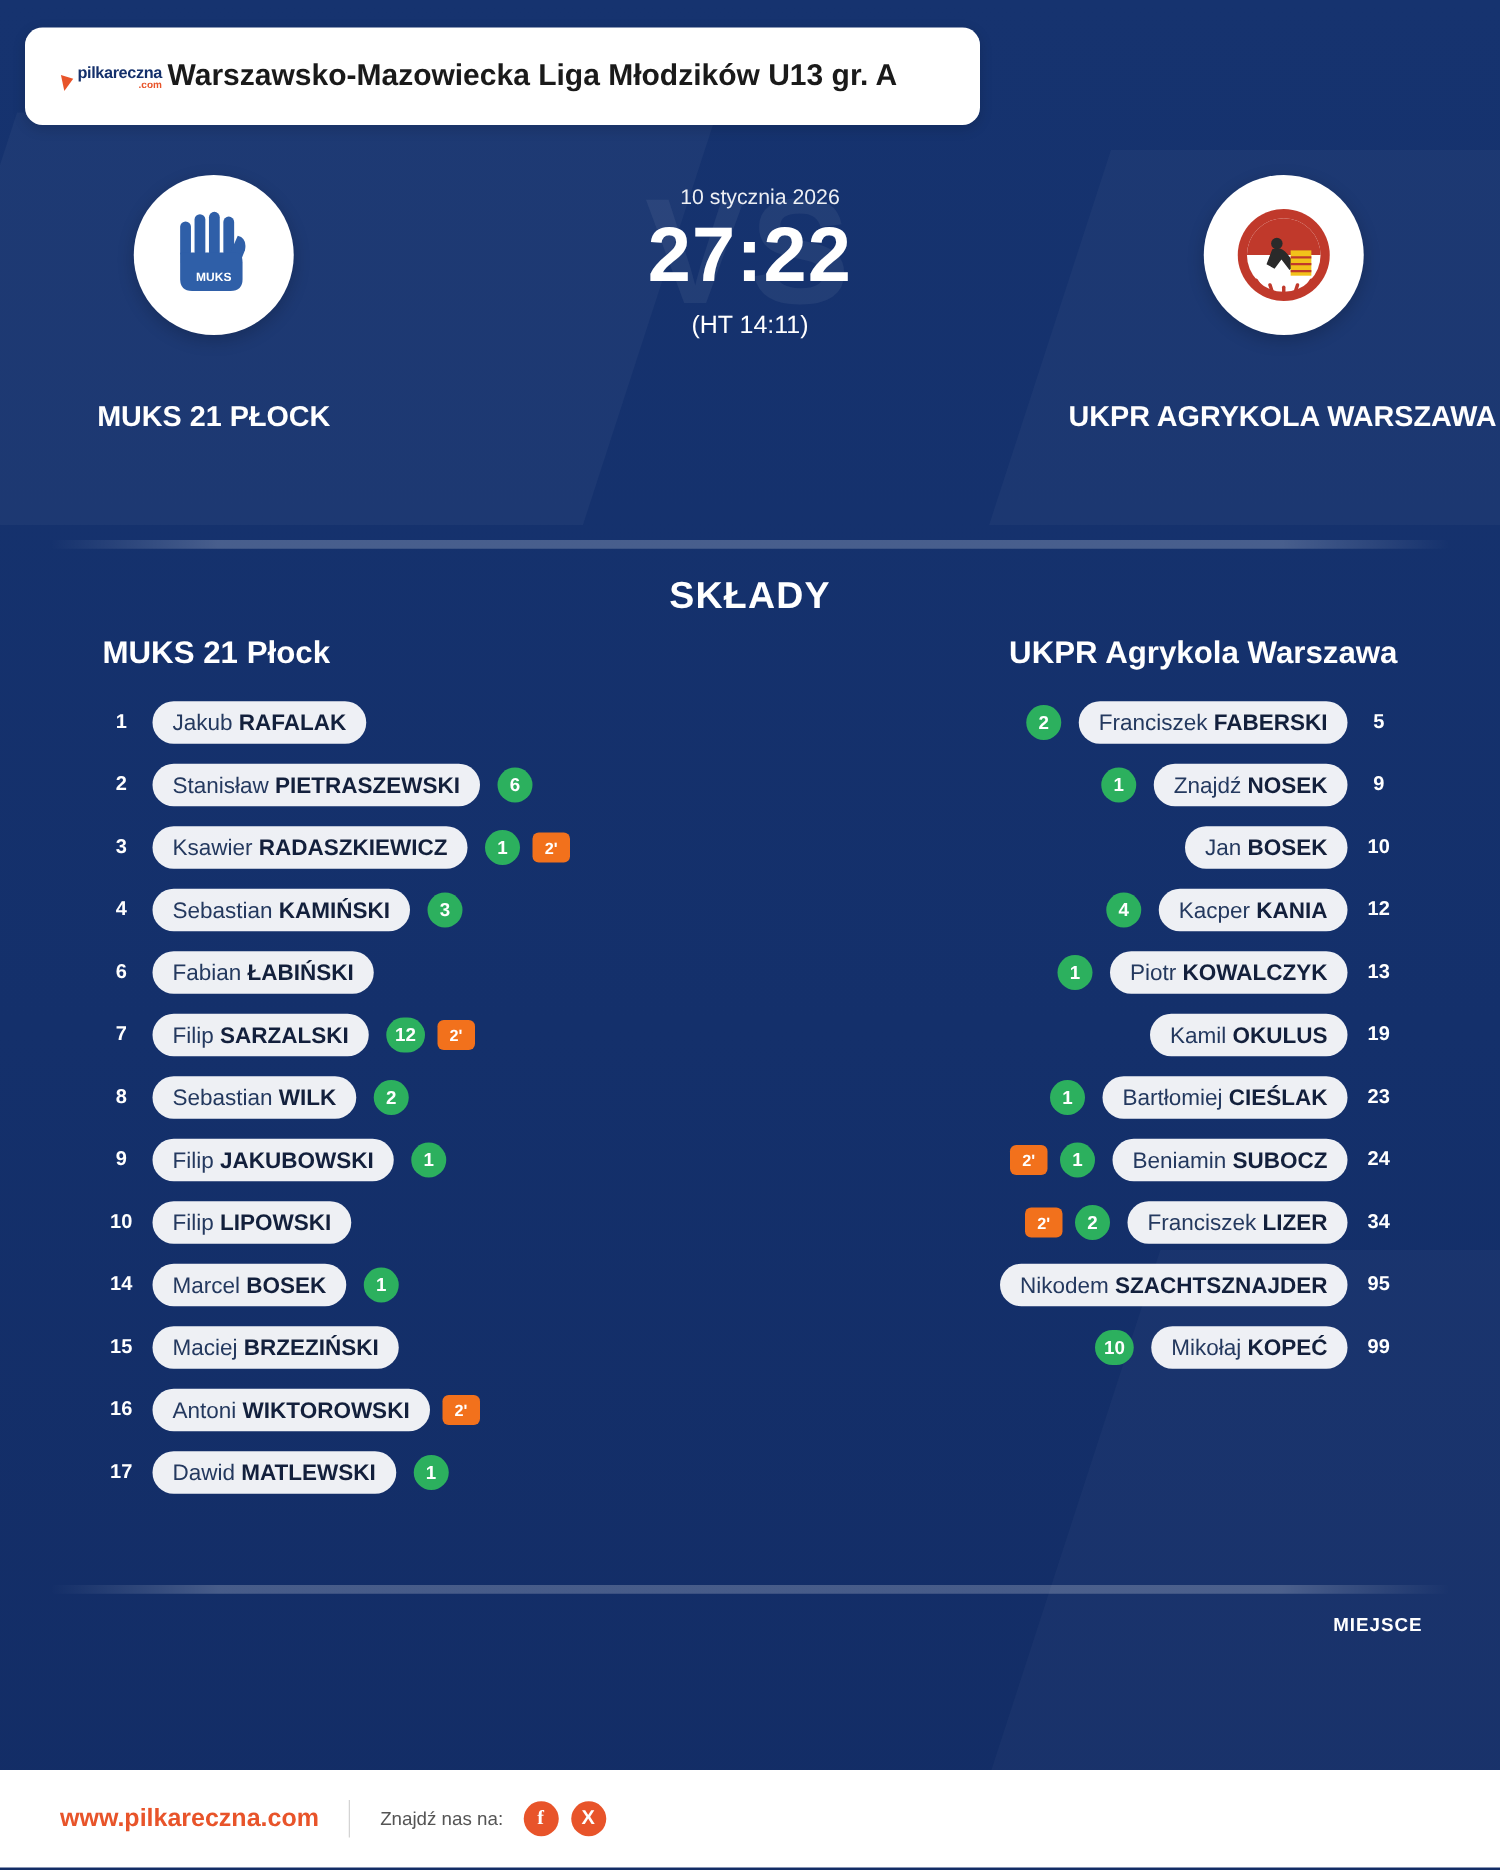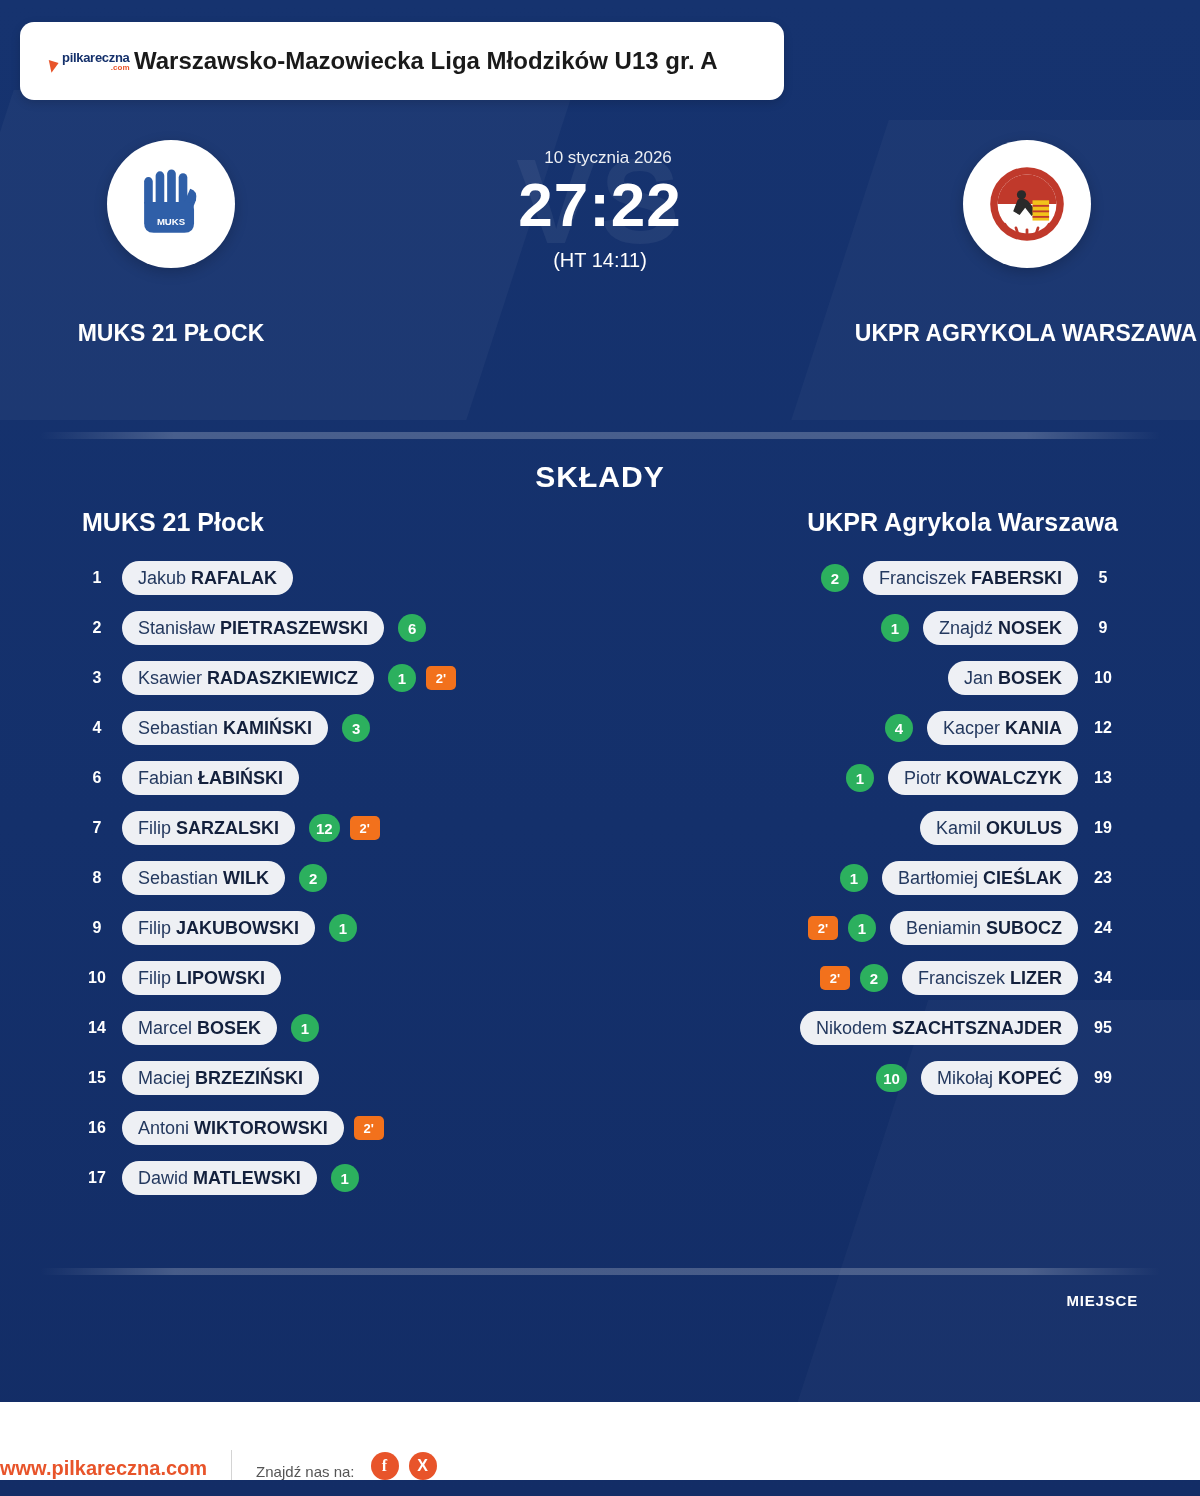--- a/index.html
+++ b/index.html
@@ -198,23 +198,24 @@
     width: 560px; text-align: right; color: #ffffff;
   }
   .venue-label {
     font-size: 15px; font-weight: bold; letter-spacing: 0.8px;
     margin-bottom: 12px;
   }
   .venue-text { font-size: 16px; line-height: 1.55; opacity: 0.95; }
 
   
   .footer {
-    position: absolute; left: 0; bottom: 16px; width: 1200px; height: 78px;
+    position: absolute; left: 0; bottom: 2px; width: 1200px; height: 78px;
     background: #ffffff;
-    display: flex; align-items: flex-end;
+    display: flex; align-items: center;
+    padding-left: 48px;
   }
   .footer-url {
     font-size: 20px; font-weight: bold; color: #e8542a;
   }
   .footer-sep {
     width: 1px; height: 30px; background: #d4d4d4; margin: 0 24px;
   }
   .footer-label { font-size: 15px; color: #555555; margin-right: 16px; }
   .soc {
     width: 28px; height: 28px; border-radius: 50%;

